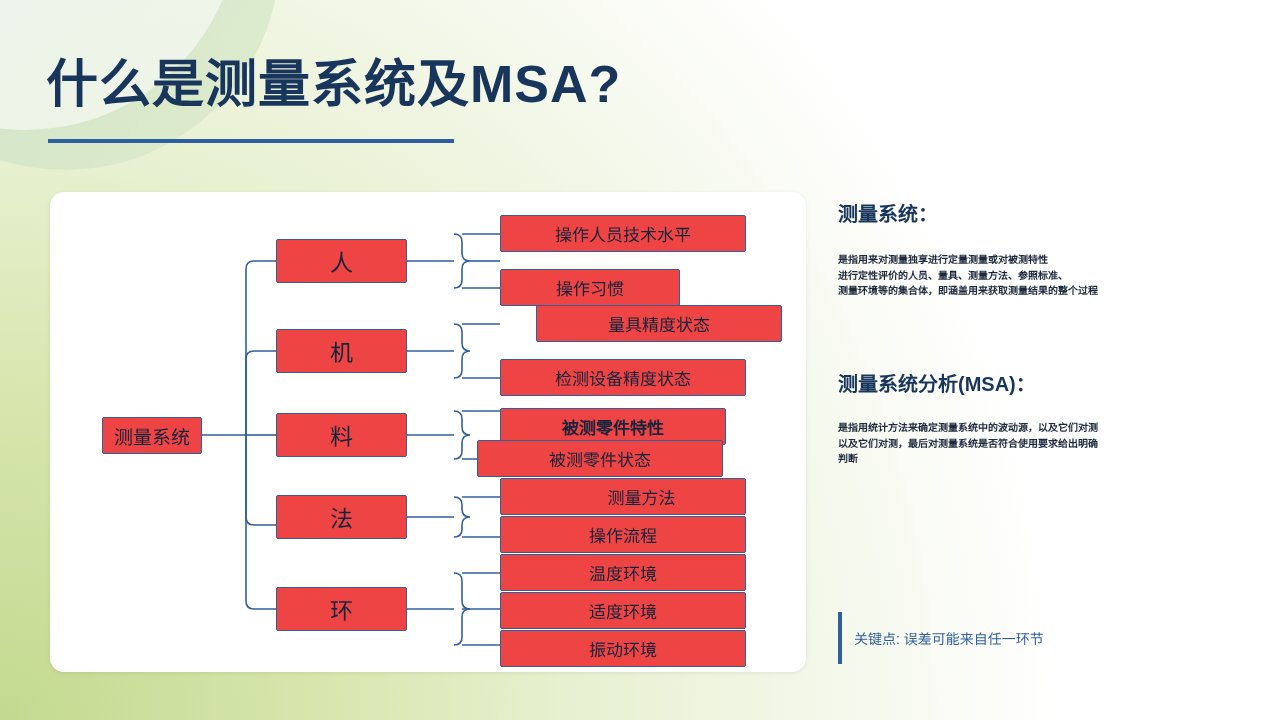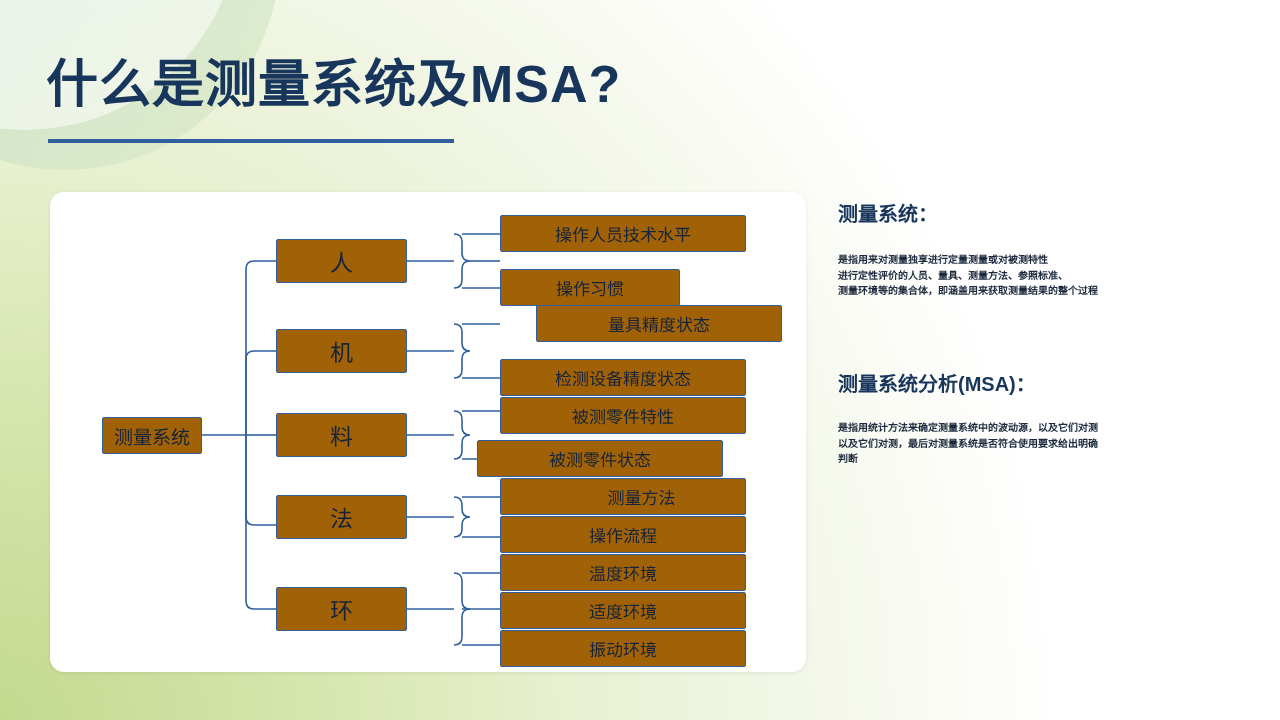--- a/index.html
+++ b/index.html
@@ -78,21 +78,21 @@
   .diagram-svg {
     position: absolute;
     left: 0;
     top: 0;
   }
 
   .node {
     position: absolute;
     box-sizing: border-box;
     border: 1px solid #2f5f9e;
-    background: #a16207;
+    background: #ef4444;
     color: #15243c;
     display: flex;
     align-items: center;
     justify-content: center;
     border-radius: 2px;
     white-space: nowrap;
   }
   .node.root {
     font-size: 19px;
     padding: 4px 10px;
@@ -196,34 +196,37 @@
     <div class="node cat" style="left:226px; top:221px; width:131px; height:44px;">料</div>
     <div class="node cat" style="left:226px; top:303px; width:131px; height:44px;">法</div>
     <div class="node cat" style="left:226px; top:395px; width:131px; height:44px;">环</div>
 
     <div class="node leaf" style="left:450px; top:23px; width:246px; height:37px;">操作人员技术水平</div>
     <div class="node leaf" style="left:450px; top:77px; width:180px; height:37px;">操作习惯</div>
 
     <div class="node leaf" style="left:450px; top:113px; width:246px; height:37px;margin-left:36px;">量具精度状态</div>
     <div class="node leaf" style="left:450px; top:167px; width:246px; height:37px;">检测设备精度状态</div>
 
-    <div class="node leaf" style="left:450px; top:205px; width:246px; height:37px;">被测零件特性</div>
+    <div class="node leaf" style="left:450px; top:216px; width:226px; height:37px;font-weight:bold;">被测零件特性</div>
     <div class="node leaf" style="left:427px; top:248px; width:246px; height:37px;">被测零件状态</div>
 
     <div class="node leaf" style="left:450px; top:286px; width:246px; height:37px;padding-left:37px;">测量方法</div>
     <div class="node leaf" style="left:450px; top:324px; width:246px; height:37px;">操作流程</div>
 
     <div class="node leaf" style="left:450px; top:362px; width:246px; height:37px;">温度环境</div>
     <div class="node leaf" style="left:450px; top:400px; width:246px; height:37px;">适度环境</div>
     <div class="node leaf" style="left:450px; top:438px; width:246px; height:37px;">振动环境</div>
   </div>
 
   <div class="rt-heading" style="left:838px; top:198px;">测量系统：</div>
   <div class="rt-body" style="left:838px; top:252px; width:420px; white-space:pre-line;">是指用来对测量独享进行定量测量或对被测特性
 进行定性评价的人员、量具、测量方法、参照标准、
 测量环境等的集合体，即涵盖用来获取测量结果的整个过程</div>
 
   <div class="rt-heading" style="left:838px; top:368px;">测量系统分析(MSA)：</div>
   <div class="rt-body" style="left:838px; top:420px; width:400px; white-space:pre-line;">是指用统计方法来确定测量系统中的波动源，以及它们对测
 以及它们对测，最后对测量系统是否符合使用要求给出明确
 判断</div>
 
+  <div class="keynote">
+    <span class="keynote-text">关键点: 误差可能来自任一环节</span>
+  </div>
 </div>
 
 </body></html>

